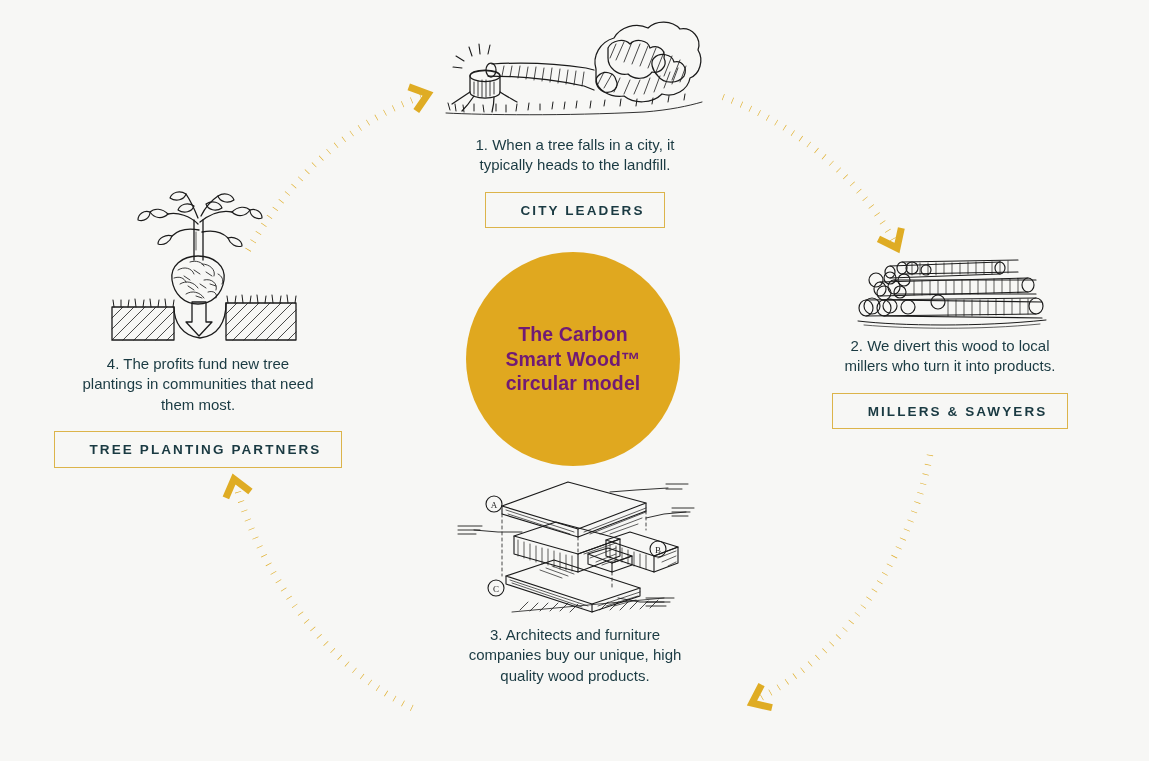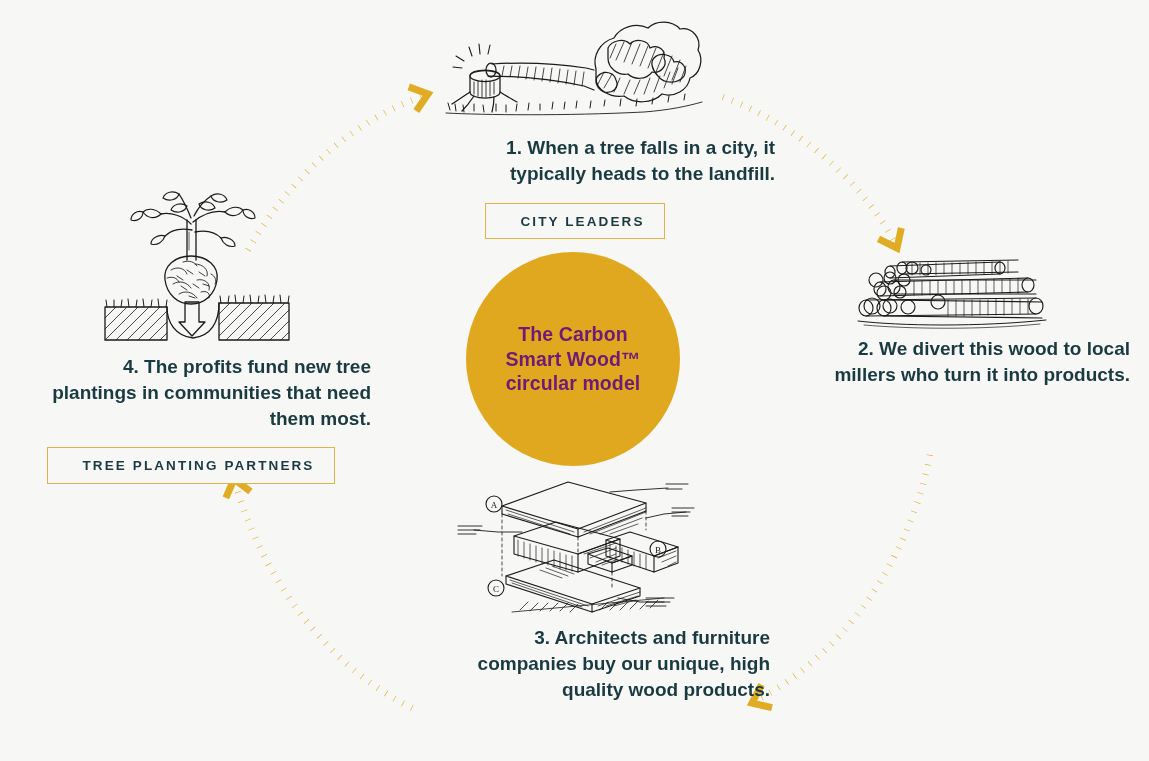--- a/index.html
+++ b/index.html
@@ -56,24 +56,24 @@
 
   .step-illustration {
     display: flex;
     align-items: flex-end;
     justify-content: center;
   }
   .step-illustration svg { display: block; }
 
   .step-caption {
     color: #1a3a42;
-    font-size: 19px;
-    font-weight: bold;
+    font-size: 15px;
+    font-weight: normal;
     line-height: 1.36;
-    text-align: right;
+    text-align: center;
     white-space: pre-line;
   }
 
   .badge-wrap {
     display: flex;
     justify-content: center;
   }
   .badge {
     display: inline-block;
     border: 1px solid #d9b košik;
@@ -101,21 +101,21 @@
   #step-2 .step-caption { }
   #step-2 .badge-wrap { margin-top: 16px; }
 
   
   #step-3 { left: 380px; top: 470px; width: 390px; }
   #step-3 .step-illustration { height: 143px; }
   #step-3 .step-caption { margin-top: 12px; }
   #step-3 .badge-wrap { margin-top: 15px; }
 
   
-  #step-4 { left: 11px; top: 190px; width: 360px; }
+  #step-4 { left: 18px; top: 190px; width: 360px; }
   #step-4 .step-illustration { height: 152px; }
   #step-4 .step-caption { margin-top: 12px; }
   #step-4 .badge-wrap { margin-top: 16px; }
 </style>
 </head>
 <body>
 
 <div id="diagram">
 
   <svg id="arrow-layer" viewBox="0 0 1149 761">
@@ -250,20 +250,23 @@
                      M178,51 L178,66"></path>
           </g>
 
           <path d="M8,73 C50,78 130,79 196,72" stroke-width="1"></path>
           <path d="M14,77 C60,81 130,82 190,76" stroke-width="0.7"></path>
         </g>
       </svg>
     </div>
     <div class="step-caption">2. We divert this wood to local
 millers who turn it into products.</div>
+    <div class="badge-wrap">
+      <span class="badge">MILLERS &amp; SAWYERS</span>
+    </div>
   </div>
 
   <div class="step" id="step-3">
     <div class="step-illustration">
       <svg width="250" height="143" viewBox="0 0 250 143">
         <g fill="none" stroke="#1b1b1b" stroke-width="1.1" stroke-linecap="round" stroke-linejoin="round">
 
           <path d="M52,36 L118,12 L196,33 L128,59 Z"></path>
           <path d="M128,59 L128,67 L196,41 L196,33"></path>
           <path d="M52,36 L52,44 L128,67"></path>

